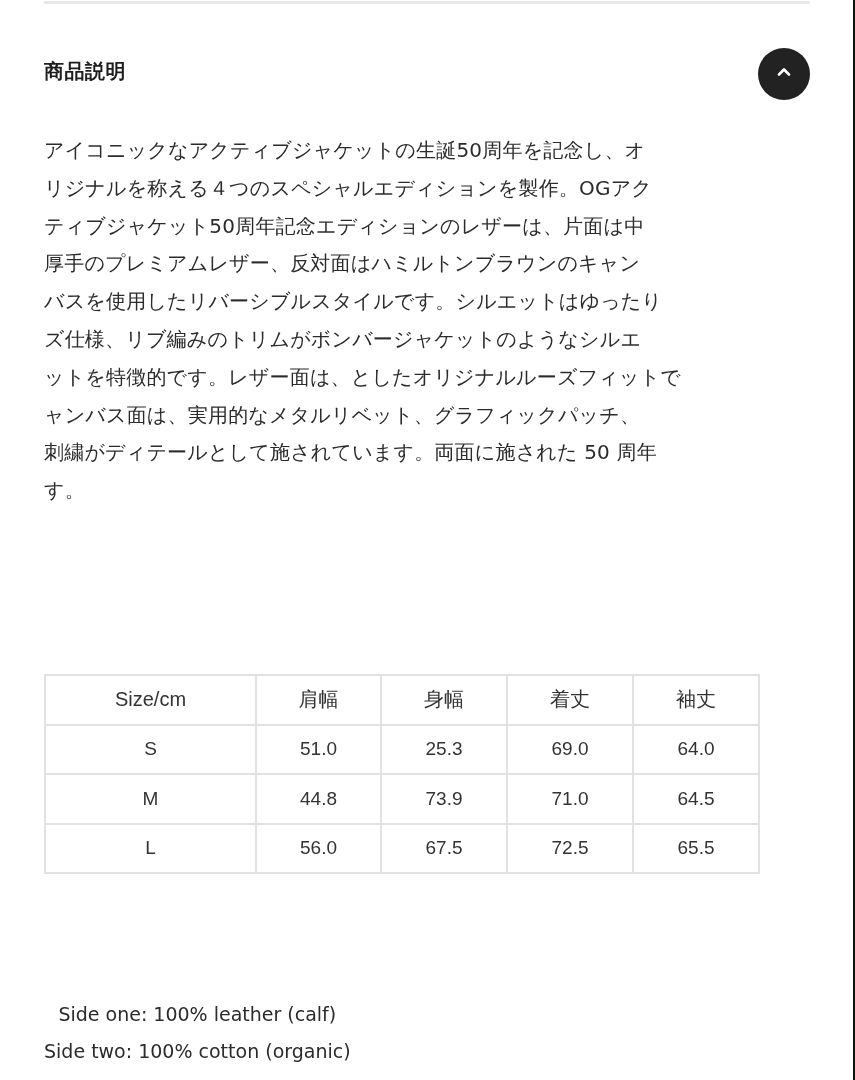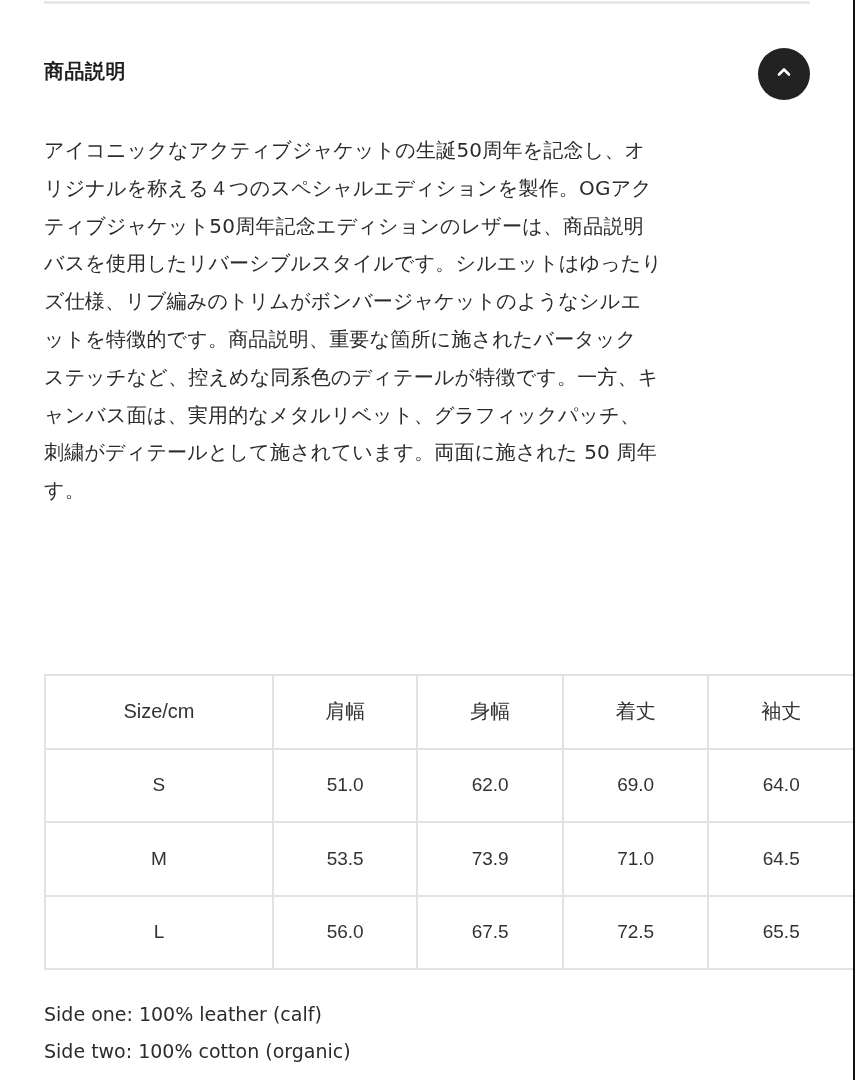--- a/index.html
+++ b/index.html
@@ -78,88 +78,88 @@
       border-collapse: collapse;
       font-family: "Liberation Sans", sans-serif;
       font-size: 19px;
       color: #333;
     }
     table.size-table th, table.size-table td {
       border: 2px solid #e2e2e2;
       text-align: center;
       font-weight: normal;
       height: 47.5px;
-      padding: 12px;
+      padding: 0;
     }
     table.size-table th:nth-child(1), table.size-table td:nth-child(1) { width: 209px; }
     table.size-table th:nth-child(2), table.size-table td:nth-child(2) { width: 123px; }
     table.size-table th:nth-child(3), table.size-table td:nth-child(3) { width: 124px; }
     table.size-table th:nth-child(4), table.size-table td:nth-child(4) { width: 124px; }
     table.size-table th:nth-child(5), table.size-table td:nth-child(5) { width: 124px; }
     table.size-table th { font-size: 20px; }
     .materials {
       position: absolute;
       left: 44px;
       top: 996px;
       font-family: "DejaVu Sans", sans-serif;
       font-size: 19px;
       line-height: 37px;
       color: #2b2b2b;
     }
-    .materials div { white-space: nowrap; }
+    .materials div { white-space: nowrap; text-align: center; }
   </style>
 </head>
 <body>
 
 <div class="top-divider"></div>
 
 <div class="section-title">商品説明</div>
 
 <div class="collapse-btn">
   <span>
     <svg viewBox="0 0 16 16">
         <path d="M3 10.5 L8 5.5 L13 10.5" fill="none" stroke="#ffffff" stroke-width="2.6" stroke-linecap="round" stroke-linejoin="round"></path>
       </svg>
   </span>
 </div>
 
 <div class="description">
   <span class="line">アイコニックなアクティブジャケットの生誕50周年を記念し、オ</span>
   <span class="line">リジナルを称える４つのスペシャルエディションを製作。OGアク</span>
-  <span class="line">ティブジャケット50周年記念エディションのレザーは、商品説明</span>
+  <span class="line">ティブジャケット50周年記念エディションのレザーは、片面は中</span>
+  <span class="line">厚手のプレミアムレザー、反対面はハミルトンブラウンのキャン</span>
   <span class="line">バスを使用したリバーシブルスタイルです。シルエットはゆったり</span>
   <span class="line">ズ仕様、リブ編みのトリムがボンバージャケットのようなシルエ</span>
-  <span class="line">ットを特徴的です。商品説明、重要な箇所に施されたバータック</span>
-  <span class="line">ステッチなど、控えめな同系色のディテールが特徴です。一方、キ</span>
+  <span class="line">ットを特徴的です。レザー面は、としたオリジナルルーズフィットで</span>
   <span class="line">ャンバス面は、実用的なメタルリベット、グラフィックパッチ、</span>
   <span class="line">刺繍がディテールとして施されています。両面に施された 50 周年</span>
   <span class="line">す。</span>
 </div>
 
 <table class="size-table">
   <thead>
     <tr>
       <th>Size/cm</th>
       <th>肩幅</th>
       <th>身幅</th>
       <th>着丈</th>
       <th>袖丈</th>
     </tr>
   </thead>
   <tbody>
     <tr>
       <td>S</td>
       <td>51.0</td>
-      <td>62.0</td>
+      <td>25.3</td>
       <td>69.0</td>
       <td>64.0</td>
     </tr>
     <tr>
       <td>M</td>
-      <td>53.5</td>
+      <td>44.8</td>
       <td>73.9</td>
       <td>71.0</td>
       <td>64.5</td>
     </tr>
     <tr>
       <td>L</td>
       <td>56.0</td>
       <td>67.5</td>
       <td>72.5</td>
       <td>65.5</td>

